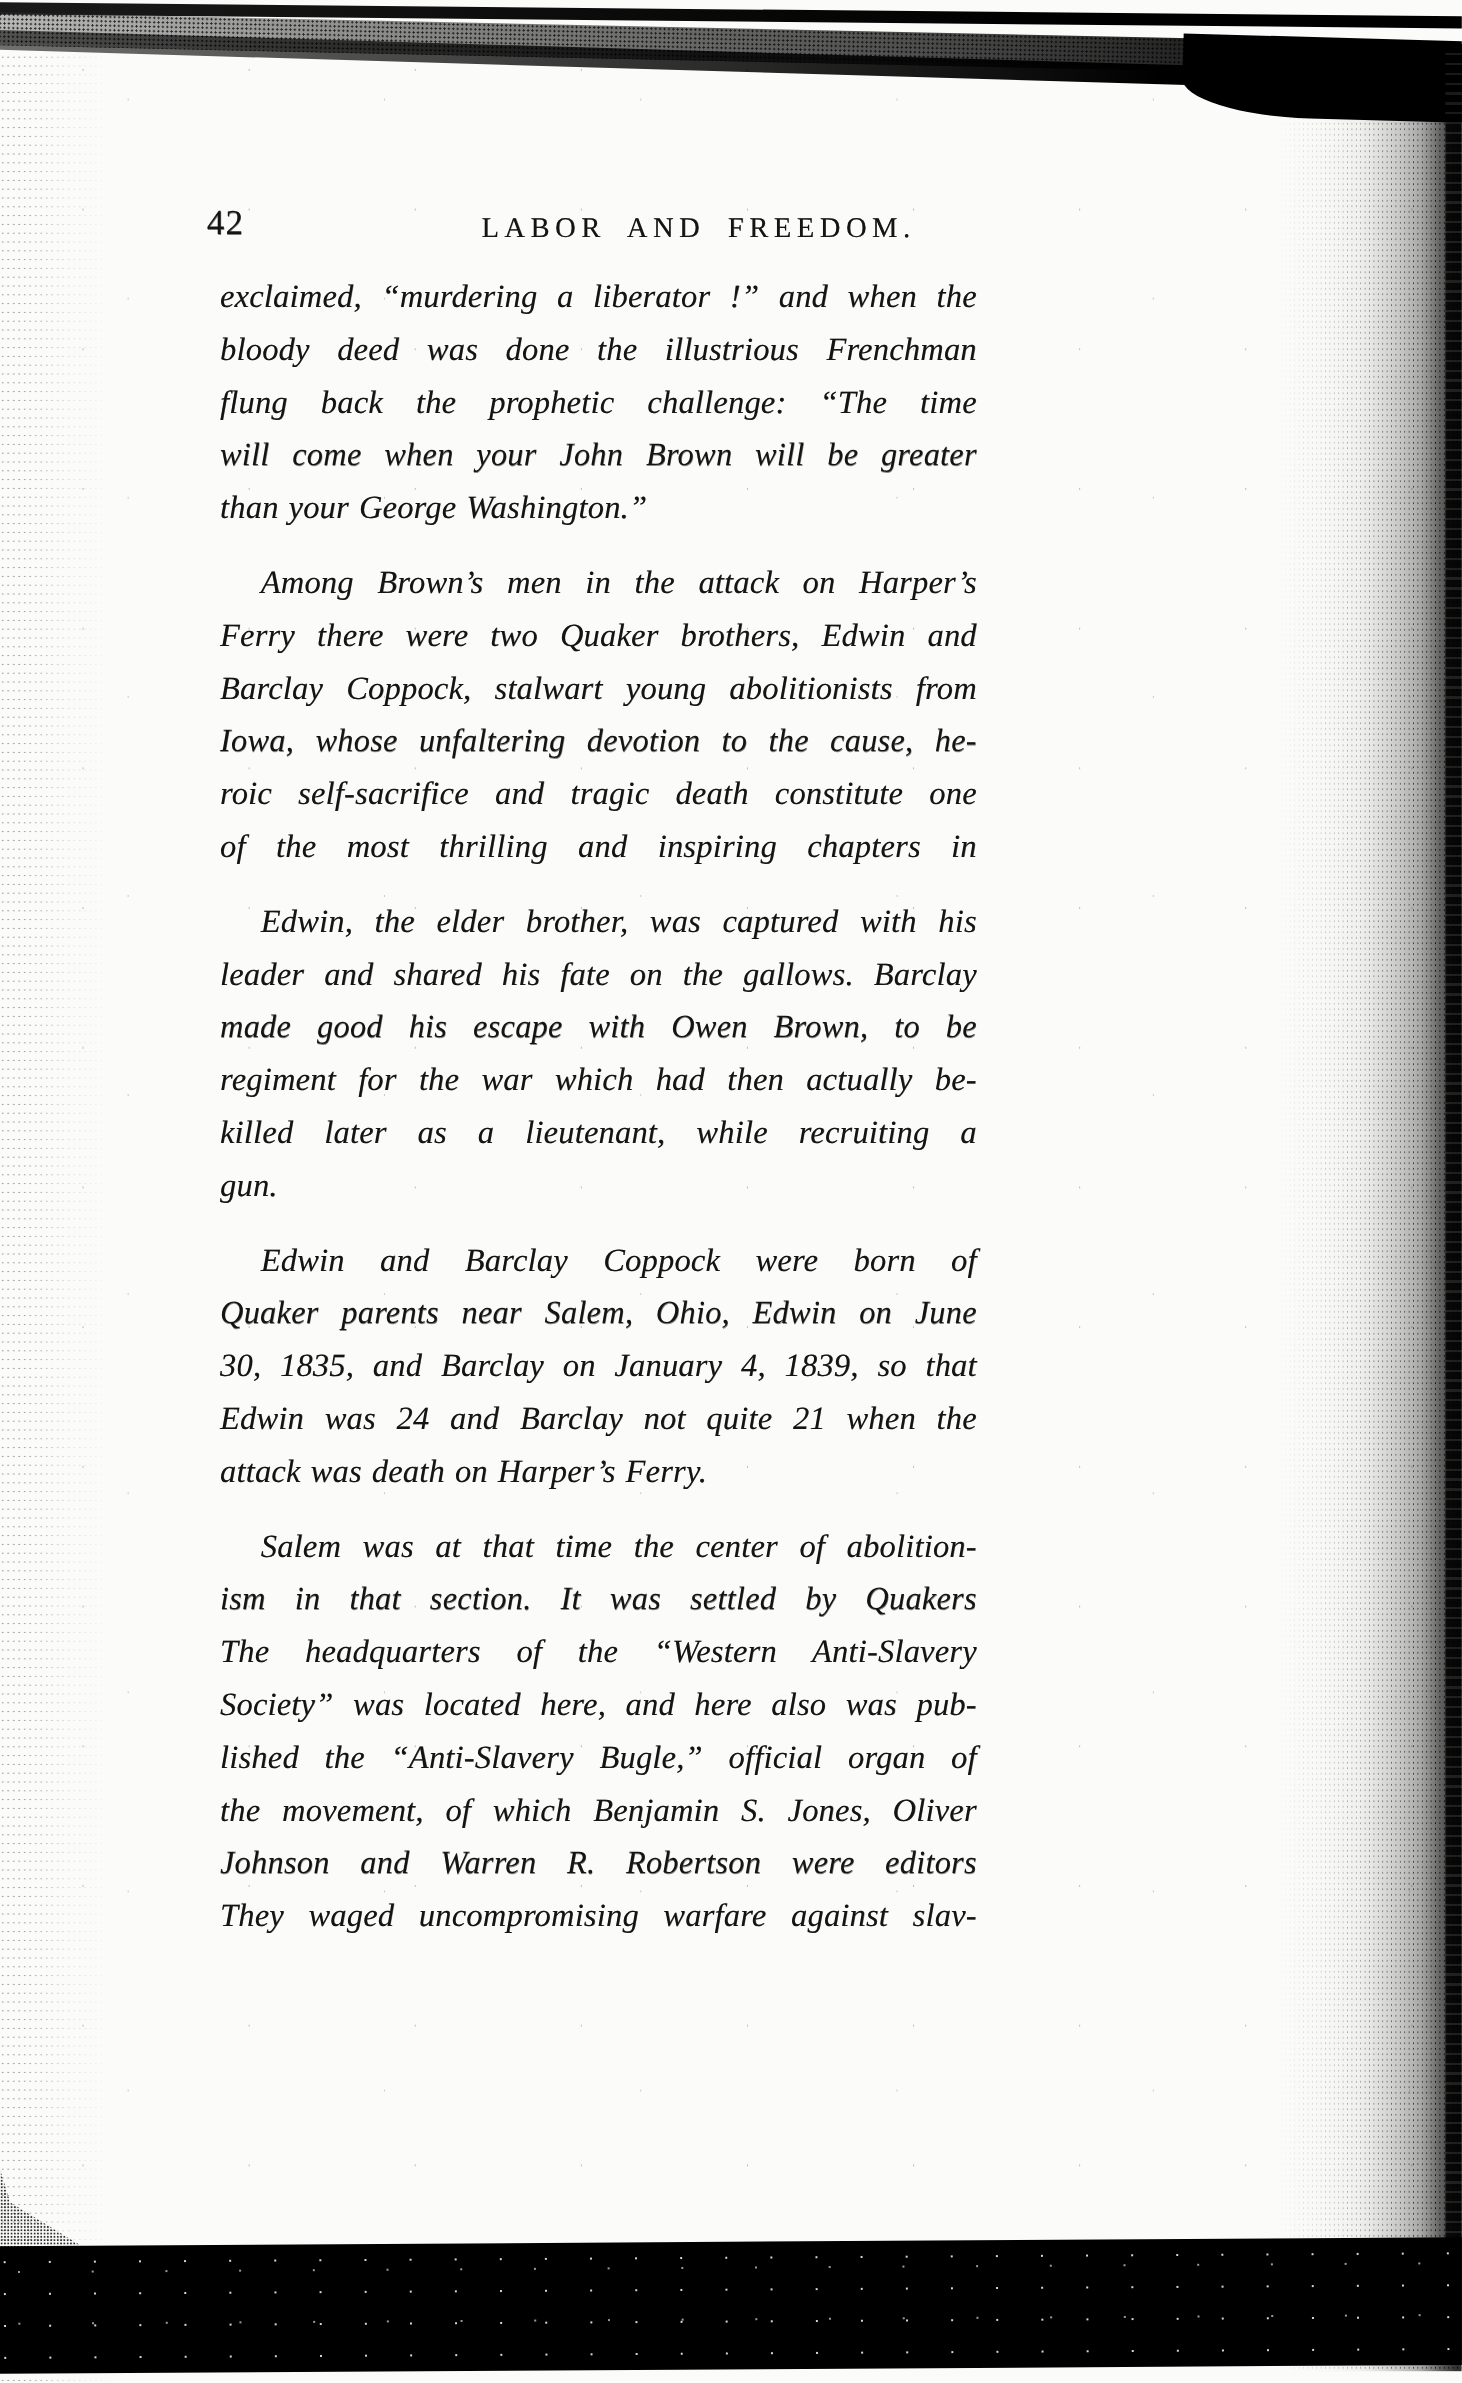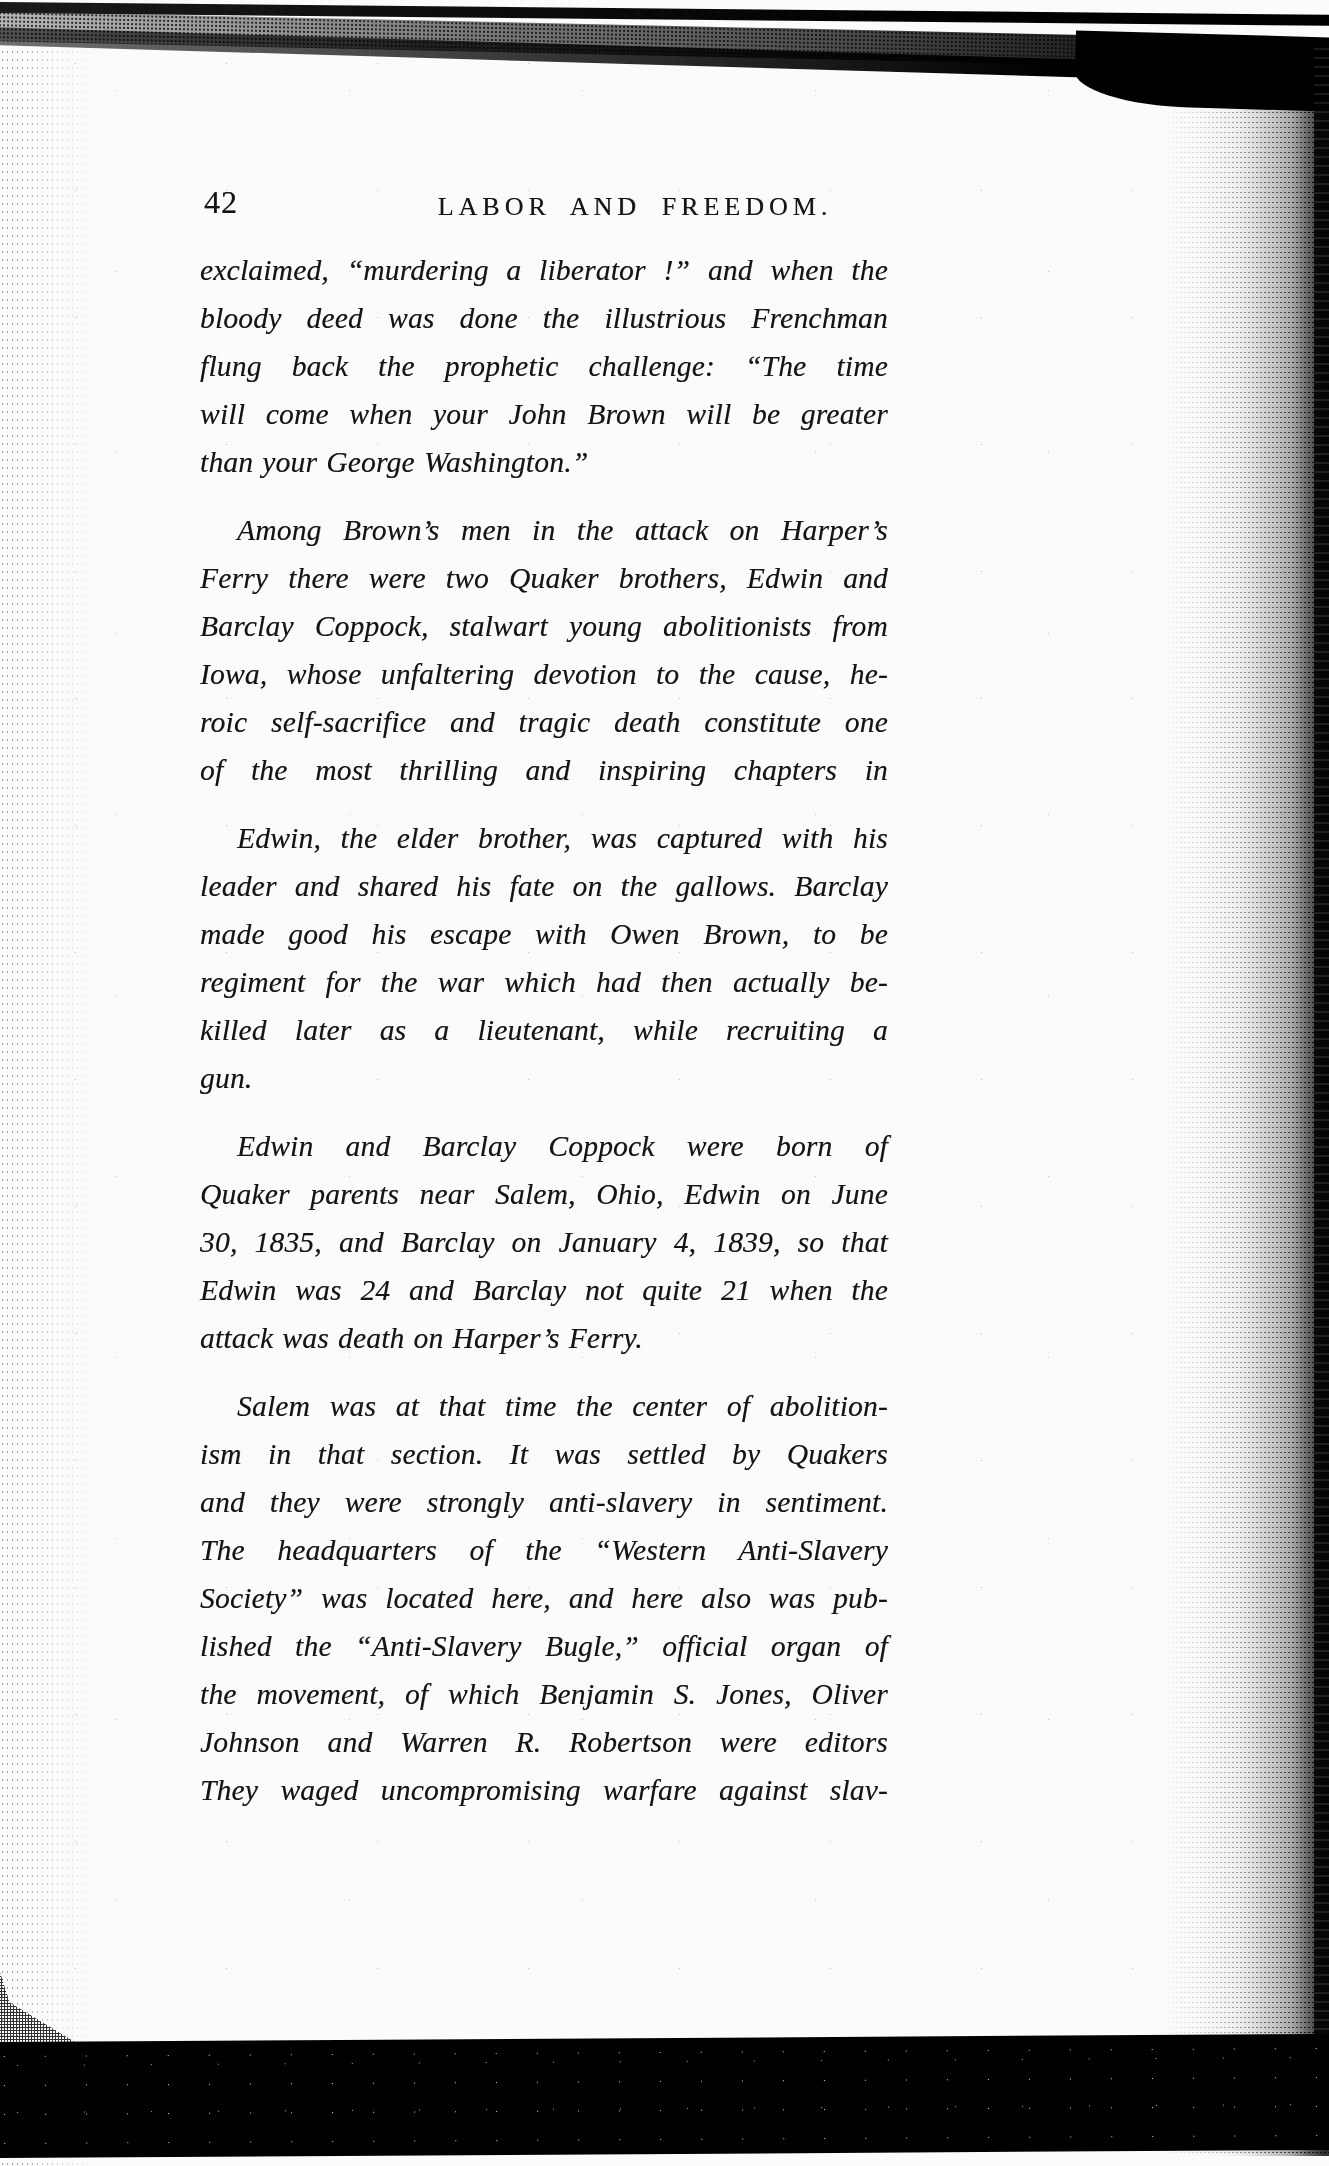--- a/index.html
+++ b/index.html
@@ -82,21 +82,21 @@
     position:absolute;inset:0;pointer-events:none;
     background-image:
       radial-gradient(circle,rgba(0,0,0,.5) .7px,transparent .9px),
       radial-gradient(circle,rgba(0,0,0,.4) .6px,transparent .8px);
     background-size:151px 127px,233px 181px;
     opacity:.5;
   }
 
   
   .pageno{
-    position:absolute;left:204px;top:184px;
+    position:absolute;left:188px;top:184px;
     font-size:32px;letter-spacing:1px;
     text-shadow:.3px .3px .4px rgba(20,20,20,.55);
   }
   .running-head{
     position:absolute;left:392px;top:192px;width:486px;
     text-align:center;font-size:26px;letter-spacing:5px;word-spacing:9px;
     text-shadow:.3px .3px .4px rgba(20,20,20,.55);
   }
   .body-text{
     position:absolute;left:200px;top:246px;width:688px;
@@ -156,21 +156,20 @@
       <div>
         <div class="line indent">Edwin and Barclay Coppock were born of</div>
         <div class="line">Quaker parents near Salem, Ohio, Edwin on June</div>
         <div class="line">30, 1835, and Barclay on January 4, 1839, so that</div>
         <div class="line">Edwin was 24 and Barclay not quite 21 when the</div>
         <div class="line plast">attack was death on Harper’s Ferry.</div>
       </div>
       <div>
         <div class="line indent">Salem was at that time the center of abolition-</div>
         <div class="line">ism in that section. It was settled by Quakers</div>
-        <div class="line">and they were strongly anti-slavery in sentiment.</div>
         <div class="line">The headquarters of the “Western Anti-Slavery</div>
         <div class="line">Society” was located here, and here also was pub-</div>
         <div class="line">lished the “Anti-Slavery Bugle,” official organ of</div>
         <div class="line">the movement, of which Benjamin S. Jones, Oliver</div>
         <div class="line">Johnson and Warren R. Robertson were editors</div>
         <div class="line">They waged uncompromising warfare against slav-</div>
       </div>
     </main>
 
   <div class="corner-blob"></div>

